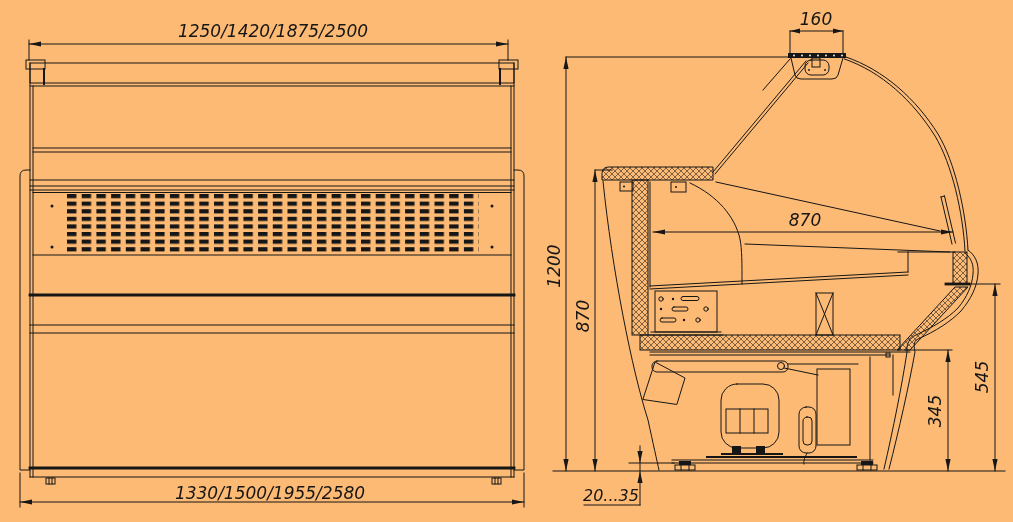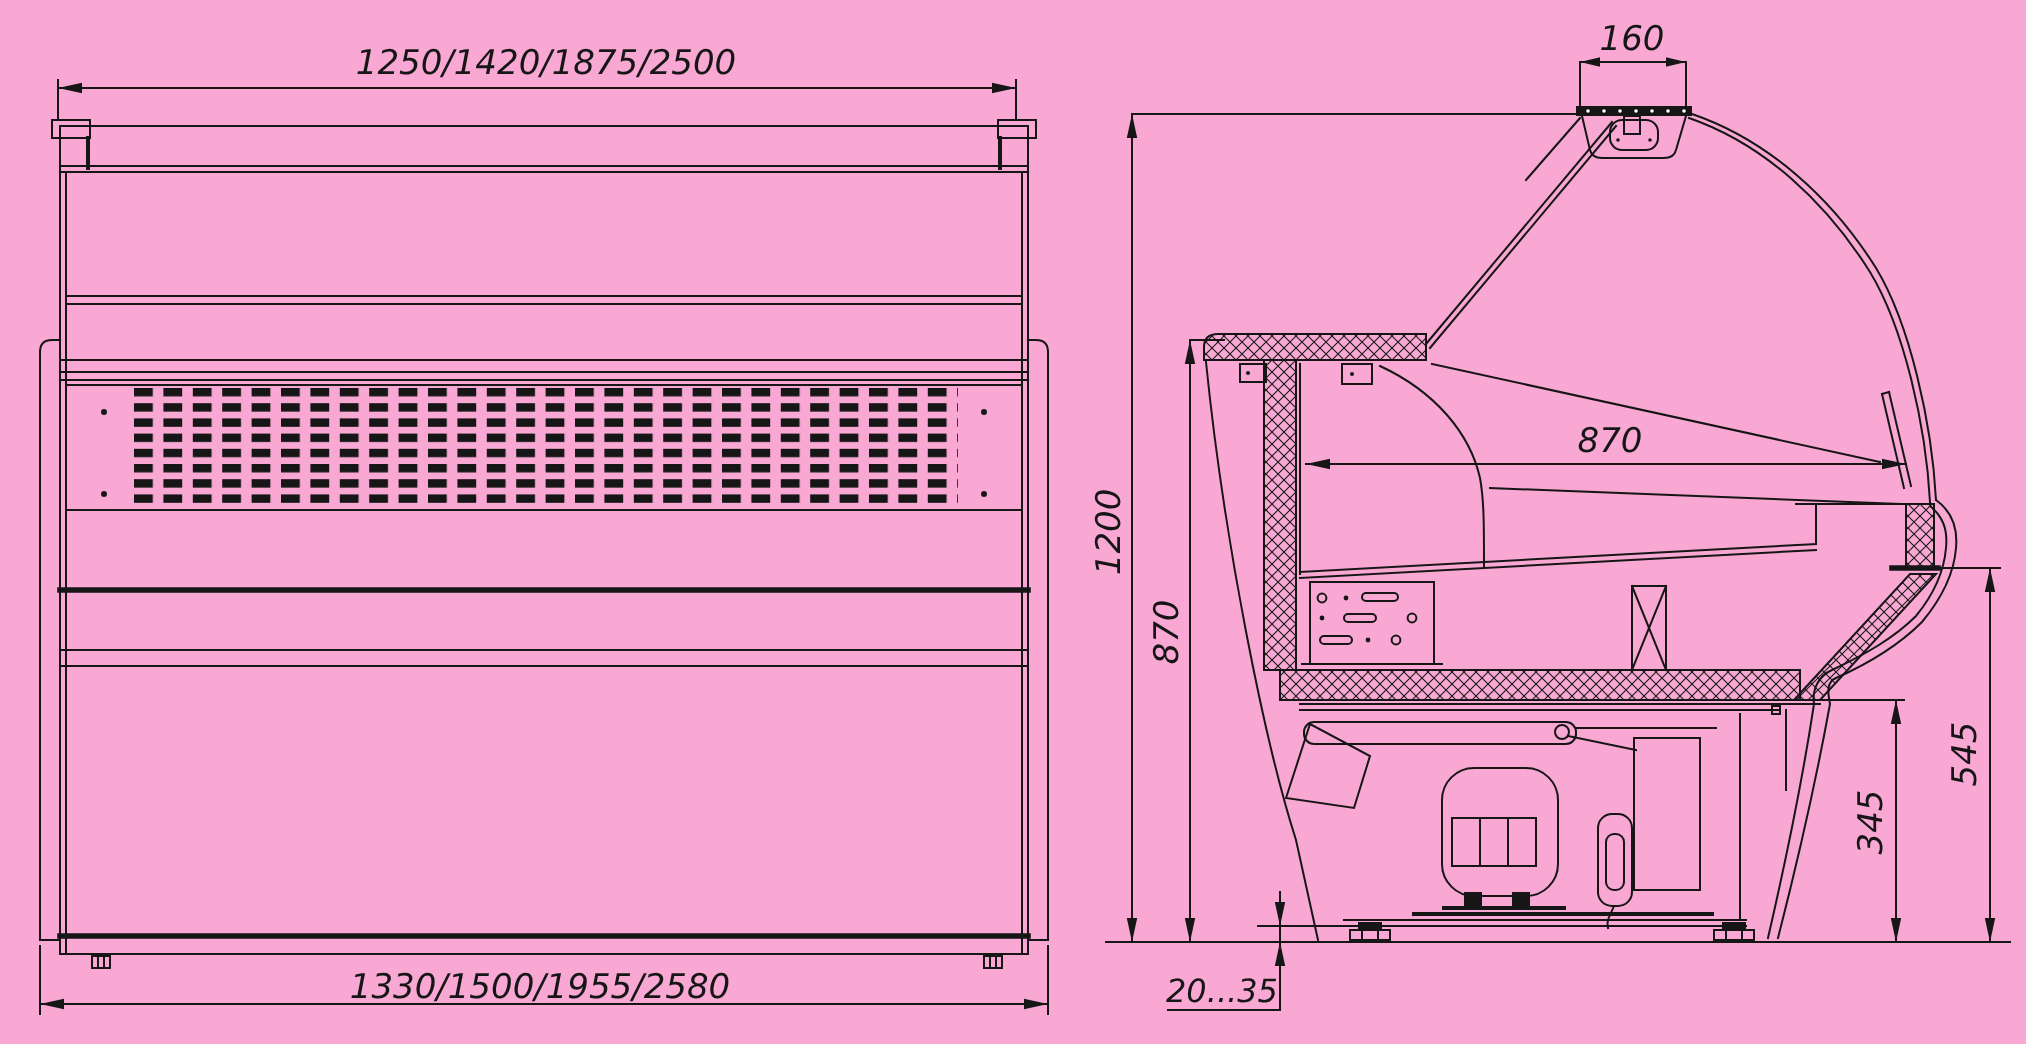--- a/index.html
+++ b/index.html
@@ -1,16 +1,16 @@
 <!DOCTYPE html>
 <html><head>
 <meta charset="utf-8">
 <style>
   html,body{margin:0;padding:0;background:#fff;}
-  #stage{position:relative;width:1013px;height:522px;background:#f9a8d4;overflow:hidden;}
+  #stage{position:relative;width:1013px;height:522px;background:#fdba74;overflow:hidden;}
   svg{position:absolute;left:0;top:0;}
   .ln{stroke:#161616;fill:none;stroke-width:1;stroke-linecap:square;}
   .thk{stroke:#161616;fill:none;stroke-width:2.8;stroke-linecap:square;}
   .med{stroke:#161616;fill:none;stroke-width:2;stroke-linecap:square;}
   .arr{fill:#161616;stroke:none;}
   .blk{fill:#161616;stroke:none;}
   .hatch{fill:url(#xh);stroke:#161616;stroke-width:1;}
   .dim{font:italic 17px "DejaVu Sans", sans-serif;fill:#161616;}
   .dimS{font:italic 16px "DejaVu Sans", sans-serif;fill:#161616;}
 </style>

